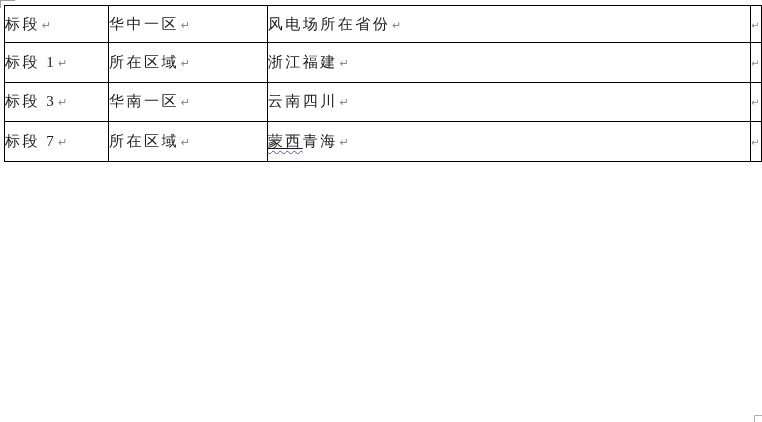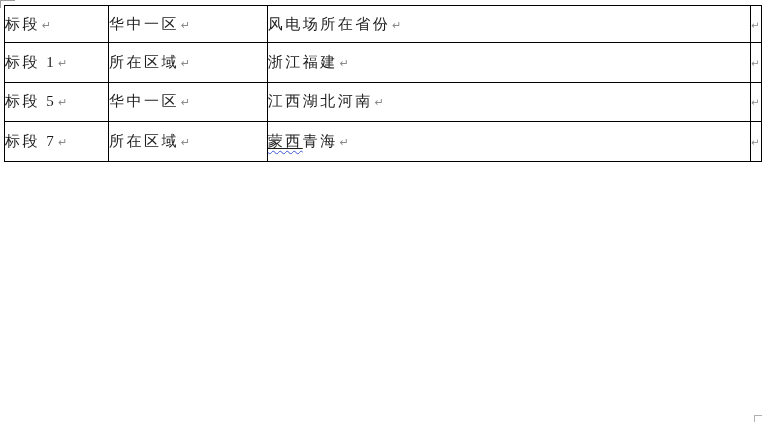--- a/index.html
+++ b/index.html
@@ -115,28 +115,28 @@
         </tr>
 
     <tr class="data-row">
       <td class="c-section"><span class="txt">标段 1</span><span class="mark">↵</span></td>
       <td class="c-region"><span class="txt">所在区域</span><span class="mark">↵</span></td>
       <td class="c-provinces"><span class="txt"><span class="province">浙江</span><span class="province">福建</span></span><span class="mark">↵</span></td>
       <td class="c-ghost"><span class="row-mark">↵</span></td>
     </tr>
 
 
+    <tr class="data-row">
+      <td class="c-section"><span class="txt">标段 3</span><span class="mark">↵</span></td>
+      <td class="c-region"><span class="txt">华南一区</span><span class="mark">↵</span></td>
+      <td class="c-provinces"><span class="txt"><span class="province">云南</span><span class="province">四川</span></span><span class="mark">↵</span></td>
+      <td class="c-ghost"><span class="row-mark">↵</span></td>
+    </tr>
 
 
-    <tr class="data-row">
-      <td class="c-section"><span class="txt">标段 5</span><span class="mark">↵</span></td>
-      <td class="c-region"><span class="txt">华中一区</span><span class="mark">↵</span></td>
-      <td class="c-provinces"><span class="txt"><span class="province">江西</span><span class="province">湖北</span><span class="province">河南</span></span><span class="mark">↵</span></td>
-      <td class="c-ghost"><span class="row-mark">↵</span></td>
-    </tr>
 
 
 
 
     <tr class="data-row">
       <td class="c-section"><span class="txt">标段 7</span><span class="mark">↵</span></td>
       <td class="c-region"><span class="txt">所在区域</span><span class="mark">↵</span></td>
       <td class="c-provinces"><span class="txt"><span class="province squiggle"><span class="solid-underline">蒙西</span></span><span class="province">青海</span></span><span class="mark">↵</span></td>
       <td class="c-ghost"><span class="row-mark">↵</span></td>
     </tr>

